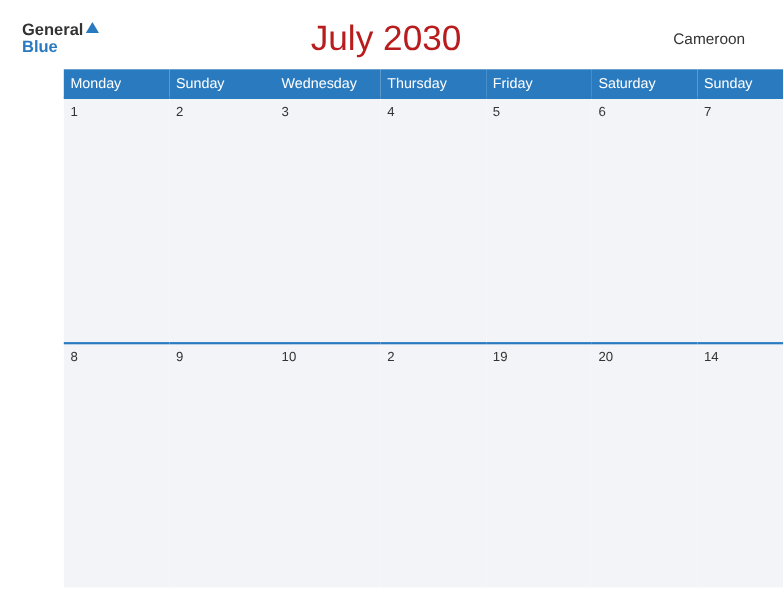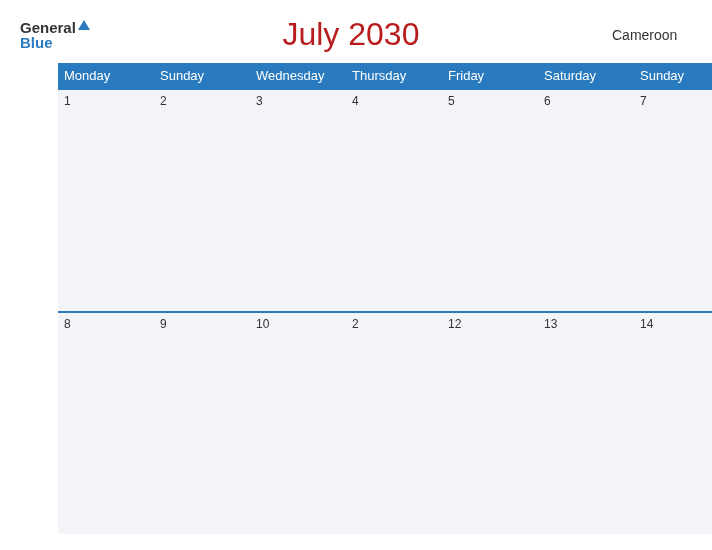--- a/index.html
+++ b/index.html
@@ -161,24 +161,24 @@
           <td>
             <span class="day-number">9</span>
           </td>
           <td>
             <span class="day-number">10</span>
           </td>
           <td>
             <span class="day-number">2</span>
           </td>
           <td>
-            <span class="day-number">12</span>
+            <span class="day-number">19</span>
           </td>
           <td>
-            <span class="day-number">13</span>
+            <span class="day-number">20</span>
           </td>
           <td>
             <span class="day-number">14</span>
           </td>
         </tr>
       </tbody>
   </table>
 </div>
 
 </body></html>

